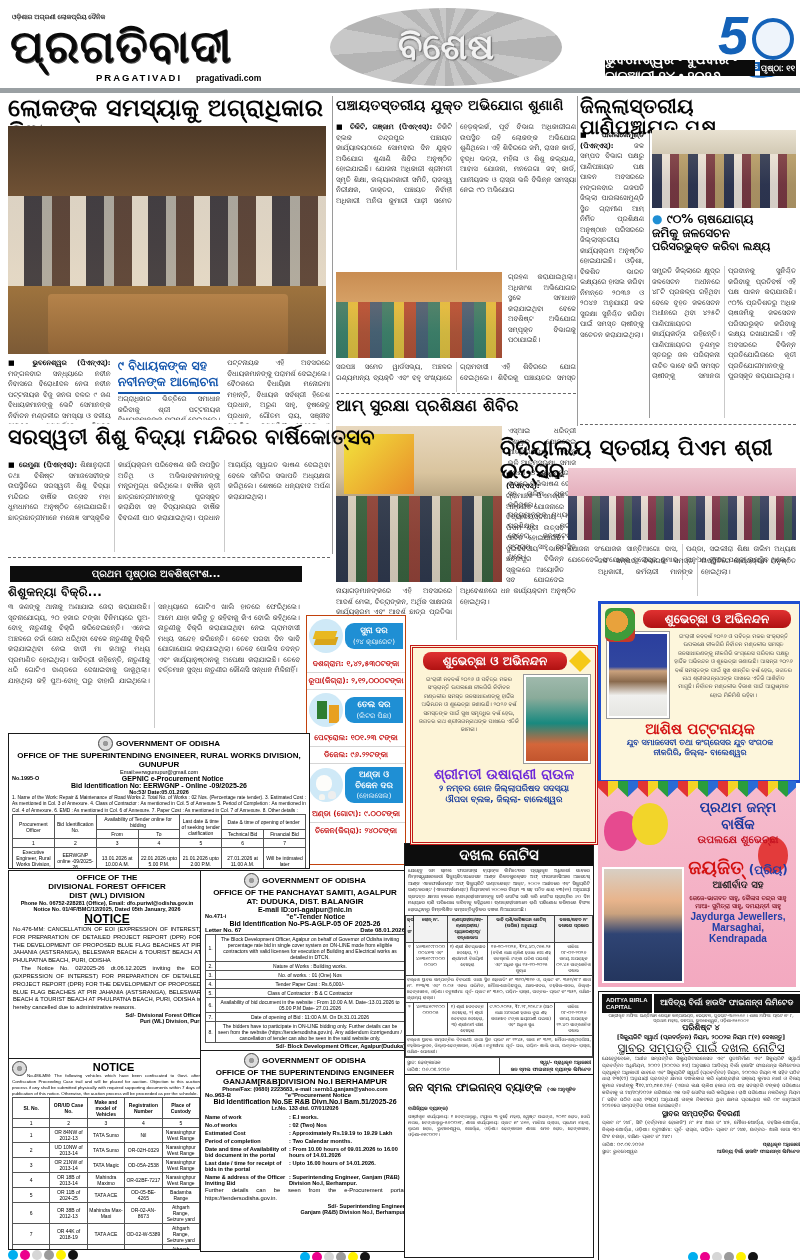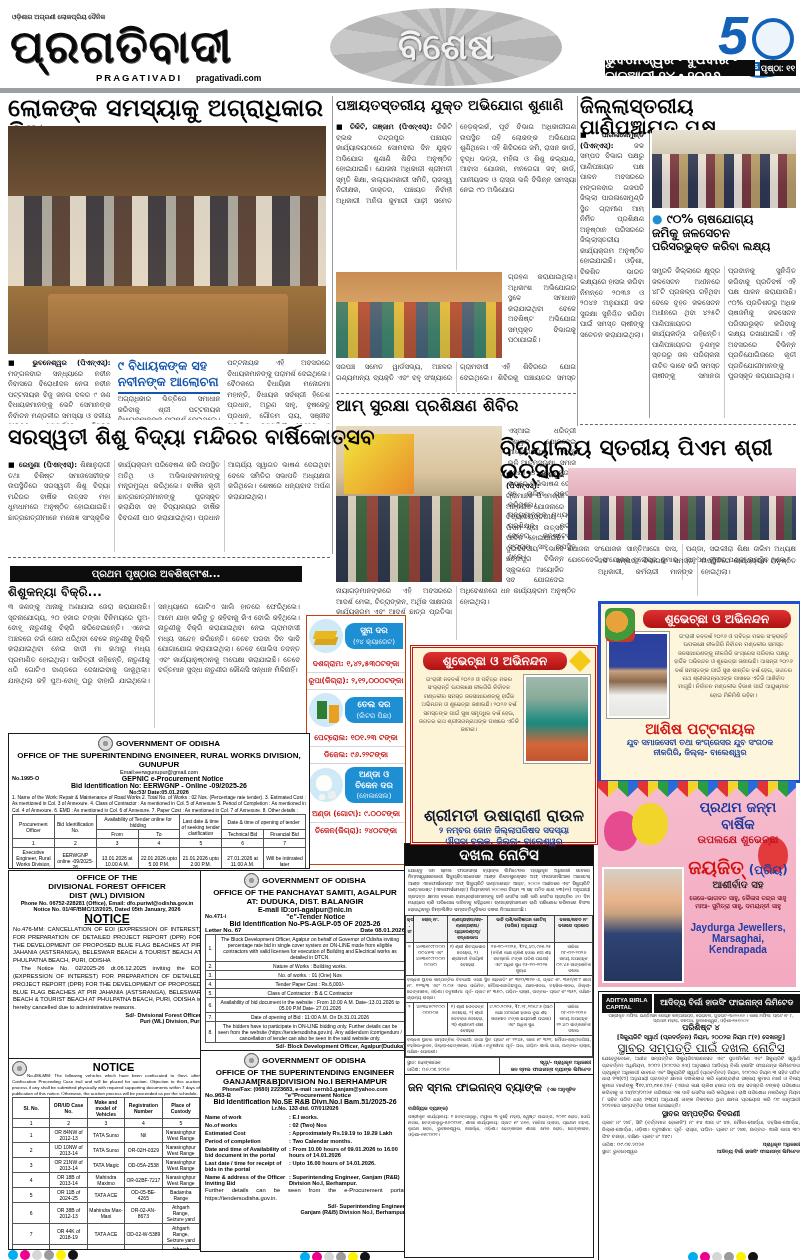--- a/index.html
+++ b/index.html
@@ -504,21 +504,21 @@
     </div>
   </div>
 
   <div class="abs" id="adU">
     <div class="adribbon odia" style="margin:4px 28px 2px 10px;font-size:12px;padding:2px;">ଶୁଭେଚ୍ଛା ଓ ଅଭିନନ୍ଦନ</div>
     <div style="position:absolute;right:4px;top:2px;width:22px;height:22px;background:#f5c918;clip-path:polygon(50% 0,100% 50%,50% 100%,0 50%);"></div>
     <div style="display:flex;gap:4px;padding:3px 5px;">
       <div class="odia" style="flex:1;font-size:5.6px;line-height:1.5;text-align:center;color:#333;">ଇଂରାଜୀ ନବବର୍ଷ ୨୦୨୬ ଓ ପବିତ୍ର ମକର ସଂକ୍ରାନ୍ତି ଉପଲକ୍ଷେ ନୀଳଗିରି ନିର୍ବାଚନ ମଣ୍ଡଳୀର ସମସ୍ତ ଜନସାଧାରଣଙ୍କୁ ହାର୍ଦ୍ଦିକ ଅଭିନନ୍ଦନ ଓ ଶୁଭେଚ୍ଛା ଜଣାଉଛି। ୨୦୨୬ ବର୍ଷ ସମସ୍ତଙ୍କ ପାଇଁ ସୁଖ ସମୃଦ୍ଧିର ବର୍ଷ ହେଉ, ଜଗତର ନାଥ ଶ୍ରୀଜଗନ୍ନାଥଙ୍କ ପାଖରେ ଏତିକି କାମନା।</div>
       <div class="portrait" style="width:62px;height:84px;background:linear-gradient(180deg,#9fb9ac 0%,#8aab9a 25%,#18897f 55%,#d4663a 80%,#c2552e 100%);"></div>
     </div>
-    <div class="nc odia" style="color:#0f172a;font-weight:900;font-size:16px;margin-top:40px;">ଶ୍ରୀମତୀ ଉଷାରାଣୀ ରାଉଳ</div>
+    <div class="nc odia" style="color:#6d28d9;font-weight:900;font-size:14px;">ଶ୍ରୀମତୀ ଉଷାରାଣୀ ରାଉଳ</div>
     <div class="nc odia" style="color:#143a9e;font-weight:bold;font-size:8.5px;">୨ ନମ୍ବର ଜୋନ ଜିଲ୍ଲାପରିଷଦ ସଦସ୍ୟା</div>
     <div class="nc odia" style="color:#143a9e;font-weight:bold;font-size:8.5px;">ଔପଦା ବ୍ଲକ, ଜିଲ୍ଲା- ବାଲେଶ୍ୱର</div>
   </div>
 
   <div class="abs" id="adA">
     <div style="position:absolute;left:4px;top:4px;width:30px;height:34px;background:radial-gradient(circle at 40% 40%,#e8a23c 0 40%,#3f9b3a 41% 70%,#c23a2a 71% 100%);border-radius:6px;"></div>
     <div class="adribbon odia" style="margin:6px 8px 2px 42px;font-size:12px;padding:2px;">ଶୁଭେଚ୍ଛା ଓ ଅଭିନନ୍ଦନ</div>
     <div style="display:flex;gap:5px;padding:2px 6px;">
       <div class="portrait" style="width:58px;height:82px;background:linear-gradient(180deg,#2b3f9e 0%,#31479f 40%,#caa27e 45%,#8a6a4d 58%,#f0f0ee 75%,#e6e6e2 100%);"></div>
       <div class="odia" style="flex:1;font-size:5.6px;line-height:1.5;text-align:center;color:#333;">ଇଂରାଜୀ ନବବର୍ଷ ୨୦୨୬ ଓ ପବିତ୍ର ମକର ସଂକ୍ରାନ୍ତି ଉପଲକ୍ଷେ ନୀଳଗିରି ନିର୍ବାଚନ ମଣ୍ଡଳୀର ସମସ୍ତ ଜନସାଧାରଣଙ୍କୁ ନୀଳଗିରି କଂଗ୍ରେସ ପରିବାର ପକ୍ଷରୁ ହାର୍ଦ୍ଦିକ ଅଭିନନ୍ଦନ ଓ ଶୁଭେଚ୍ଛା ଜଣାଉଛି। ଆସନ୍ତା ୨୦୨୬ ବର୍ଷ ସମସ୍ତଙ୍କ ପାଇଁ ସୁଖ ଶାନ୍ତିର ବର୍ଷ ହେଉ, ଜଗତର ନାଥ ଶ୍ରୀଜଗନ୍ନାଥଙ୍କ ପାଖରେ ଏତିକି ଆଶିର୍ବାଦ ମାଗୁଛି। ନିର୍ବାଚନ ମଣ୍ଡଳୀର ବିକାଶ ପାଇଁ ଆୟୁଷ୍ମାନ ହୋଇ ମିଳିମିଶି ରହିବା।</div>
@@ -534,21 +534,21 @@
     <div class="balloon" style="left:34px;top:22px;width:36px;height:42px;background:#f2d52a;"></div>
     <div class="balloon" style="left:160px;top:56px;width:30px;height:36px;background:#e33b3b;"></div>
     <div style="position:absolute;left:4px;top:86px;width:78px;height:112px;border:2px solid #fff;background:linear-gradient(180deg,#d8cfc4 0%,#e8b48c 28%,#caa27e 40%,#2f4474 58%,#24365e 100%);"></div>
     <div style="position:absolute;left:86px;top:18px;width:108px;text-align:center;">
       <div class="odia" style="color:#17379e;font-weight:900;font-size:14px;">ପ୍ରଥମ ଜନ୍ମ ବାର୍ଷିକ</div>
       <div class="odia" style="color:#c41220;font-weight:900;font-size:10.5px;">ଉପଲକ୍ଷେ ଶୁଭେଚ୍ଛା</div>
       <div class="odia" style="margin-top:10px;"><span style="color:#d31212;font-weight:900;font-size:19px;">ଜୟଜିତ୍</span> <span style="color:#1f3ea8;font-weight:900;font-size:12px;">(ପ୍ରିୟ)</span></div>
       <div class="odia" style="color:#222;font-weight:900;font-size:10px;">ଆଶୀର୍ବାଦ ସହ</div>
       <div class="odia" style="color:#7a1420;font-weight:bold;font-size:6.2px;margin-top:3px;">ଜେଜେ-ଭାଗବତ ସାହୁ, କୈଳାସ ଚନ୍ଦ୍ର ସାହୁ</div>
       <div class="odia" style="color:#7a1420;font-weight:bold;font-size:6.2px;">ମାଆ- ସୁମିତ୍ରା ସାହୁ, ଦମୟନ୍ତୀ ସାହୁ</div>
-      <div style="color:#1f3ea8;font-weight:900;font-size:10px;margin-top:12px;">Jaydurga Jewellers,</div>
+      <div style="color:#1f3ea8;font-weight:900;font-size:10px;margin-top:1px;">Jaydurga Jewellers,</div>
       <div style="color:#1f3ea8;font-weight:900;font-size:10px;">Marsaghai, Kendrapada</div>
     </div>
   </div>
 
   <div class="abs nbox" style="left:598px;top:991px;width:198px;height:264px;padding:2px 3px;">
     <div id="adityabrand">
       <div class="l"><span>ADITYA BIRLA</span><br><span>CAPITAL</span></div>
       <div class="r odia">ଆଦିତ୍ୟ ବିର୍ଲା ହାଉସିଂ ଫାଇନାନ୍ସ ଲିମିଟେଡ</div>
     </div>
     <div class="nc odia" style="font-size:4.4px;">ପଞ୍ଜୀକୃତ ଅଫିସ: ଇଣ୍ଡିଆନ ରେୟନ କମ୍ପାଉଣ୍ଡ, ଭେରାବଳ, ଗୁଜରାଟ-୩୬୨୨୬୬ । ଶାଖା ଅଫିସ: ପ୍ଲଟ ନଂ ୮, ପ୍ରଥମ ମହଲା, ଜନପଥ, ଭୁବନେଶ୍ୱର, ଓଡ଼ିଶା-୭୫୧୦୦୧</div>

